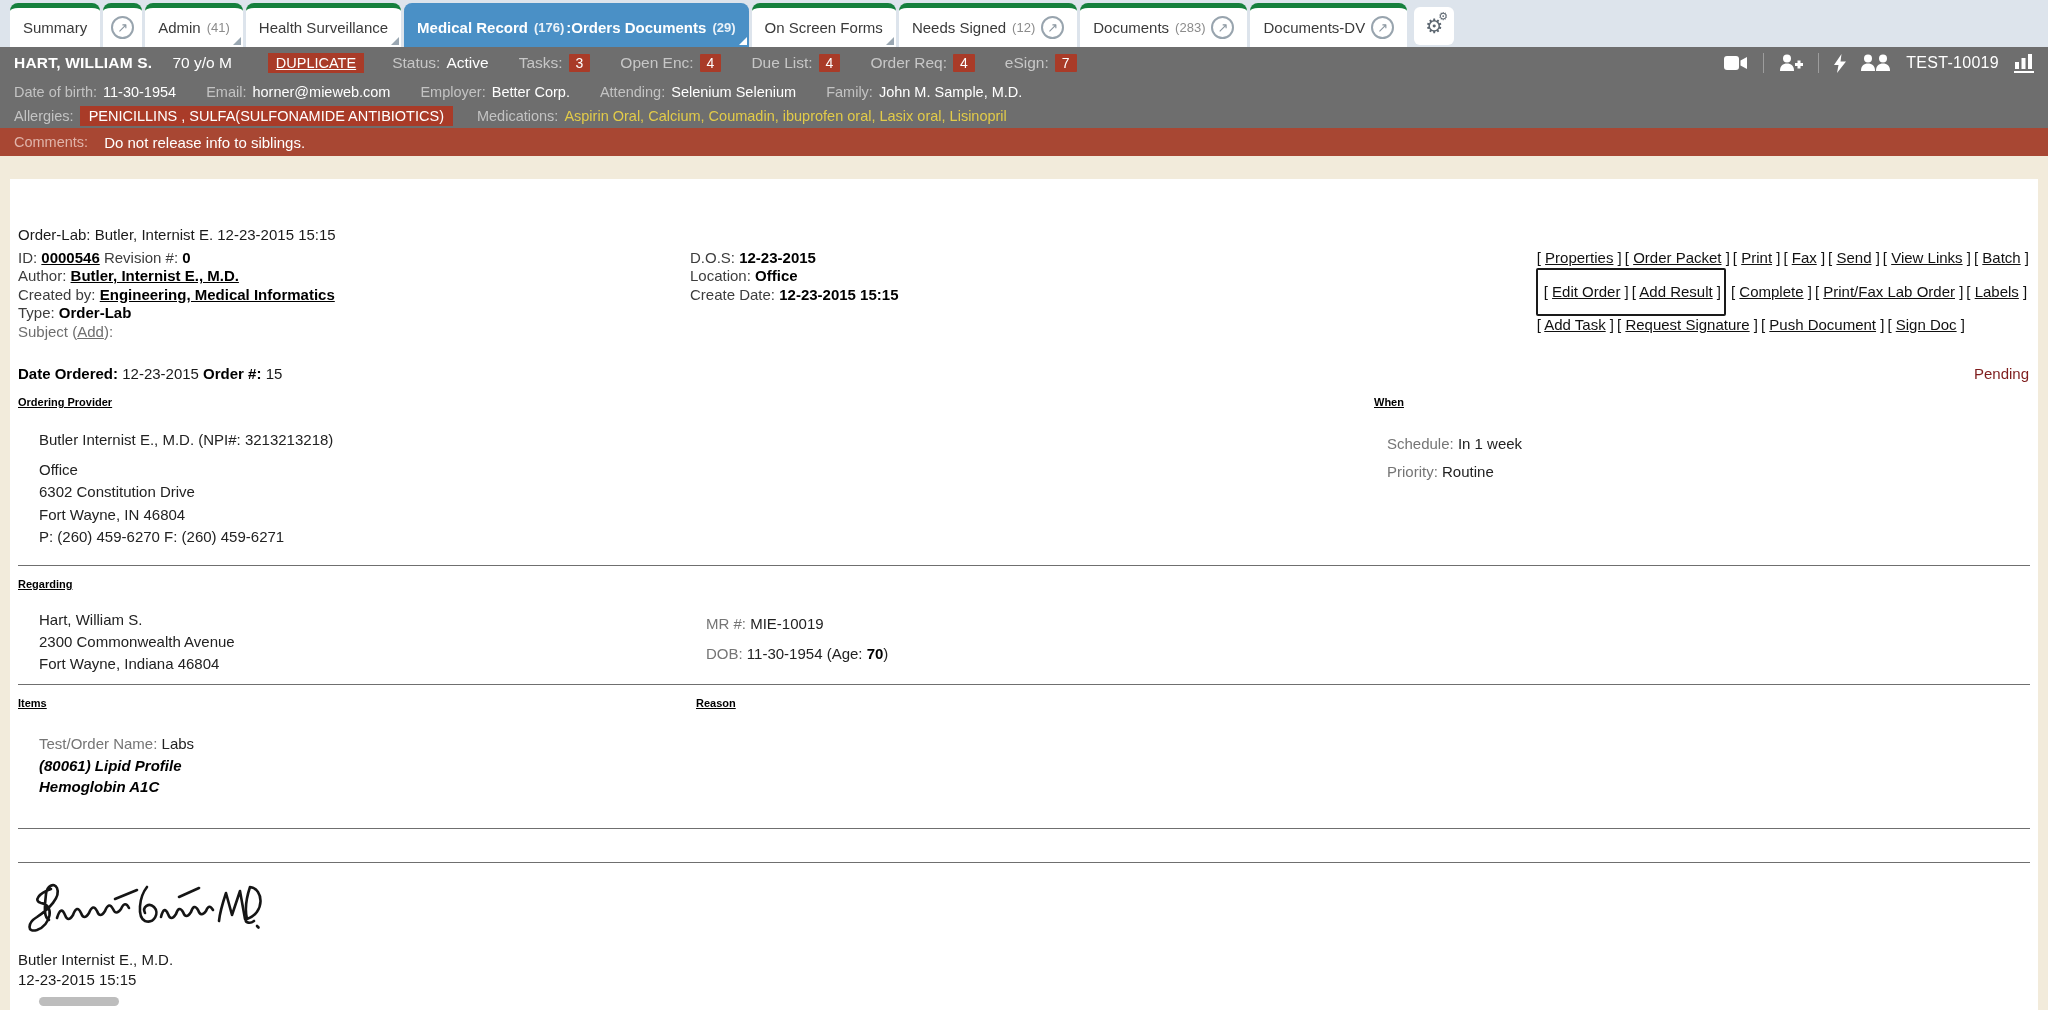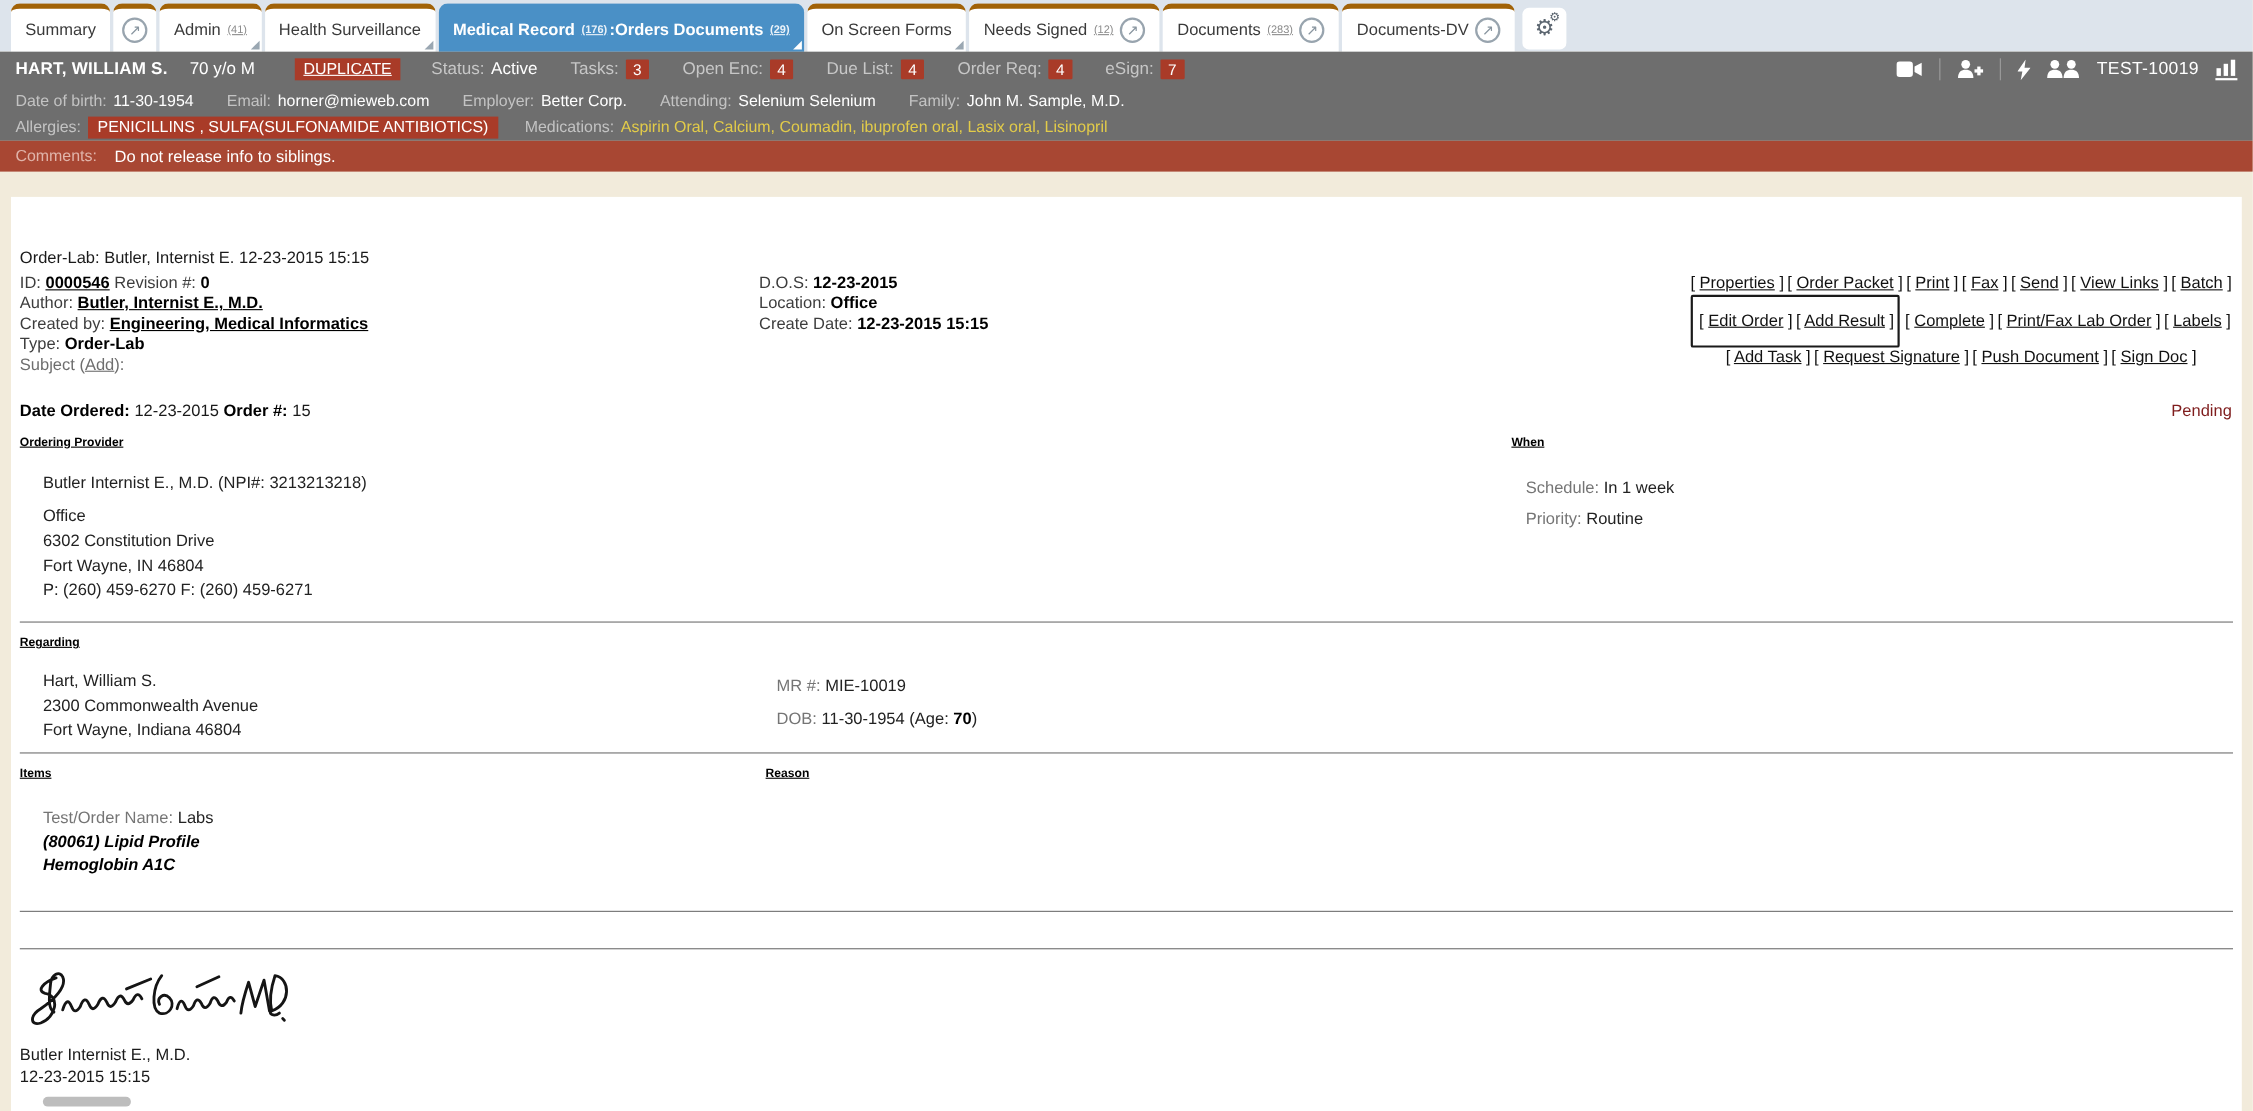--- a/index.html
+++ b/index.html
@@ -11,25 +11,25 @@
     -webkit-font-smoothing:antialiased;
   }
 
   
   .tabbar {
     position:absolute; top:0; left:0; width:2048px; height:47px;
     background:#dde4ec; display:flex; align-items:flex-end; padding-left:10px; gap:3px;
   }
   .tab {
     position:relative; height:44px; background:#fff;
-    border-top:5px solid #a16207; border-radius:8px 8px 0 0;
+    border-top:5px solid #15803d; border-radius:8px 8px 0 0;
     display:flex; align-items:center; padding:0 13px; gap:6px;
     font-size:15px; color:#3a3a3a; white-space:nowrap; cursor:pointer;
   }
-  .tab .count { font-size:10px; color:#8b8b8b;text-decoration:underline; }
+  .tab .count { font-size:13px; color:#8b8b8b; }
   .tab.active { background:#4a90c6; border-top-color:#4a90c6; color:#fff; font-weight:bold; }
   .tab.active .count { color:#eaf2f9; font-weight:600; }
   .tab.fold::after {
     content:""; position:absolute; right:2px; bottom:2px;
     border-style:solid; border-width:0 0 8px 8px;
     border-color:transparent transparent #9aa7b2 transparent;
   }
   .tab.active.fold::after { border-color:transparent transparent #ffffff transparent; }
   .popout {
     width:23px; height:23px; border:2px solid #98a4ae; border-radius:50%;
@@ -81,21 +81,21 @@
   .doc-title { left:8px; top:47px; font-size:15px; color:#1a1a1a; }
   .meta { font-size:15px; line-height:18.4px; color:#1a1a1a; }
   .meta-left { left:8px; top:70px; }
   .meta-mid { left:680px; top:70px; }
   .ml { color:#3d3d3d; }
   .mv { font-weight:bold; color:#000; }
   a.mlink { font-weight:bold; color:#000; text-decoration:underline; cursor:pointer; }
   .subject { color:#6e6e6e; }
   .subject a { color:#6e6e6e; text-decoration:underline; cursor:pointer; }
 
-  .actions { right:9px; top:70px; text-align:center; font-size:15px; line-height:18.6px; color:#111; }
+  .actions { right:9px; top:70px; text-align:left; font-size:15px; line-height:18.6px; color:#111; }
   .actions .lk { margin-left:3px; cursor:pointer; }
   .actions a { color:#111; text-decoration:underline; }
   .actions .boxed { border:2px solid #1a1a1a; border-radius:2px; padding:13px 3px; margin:0 2px; display:inline-block; }
 
   .order-line { left:8px; top:186px; font-size:15px; color:#1a1a1a; }
   .blab { font-weight:bold; color:#000; }
   .pending { right:9px; top:186px; font-size:15px; color:#7f1d1d; }
 
   .h { font-size:11px; font-weight:bold; text-decoration:underline; color:#000; }
   .op-head { left:8px; top:217px; }

